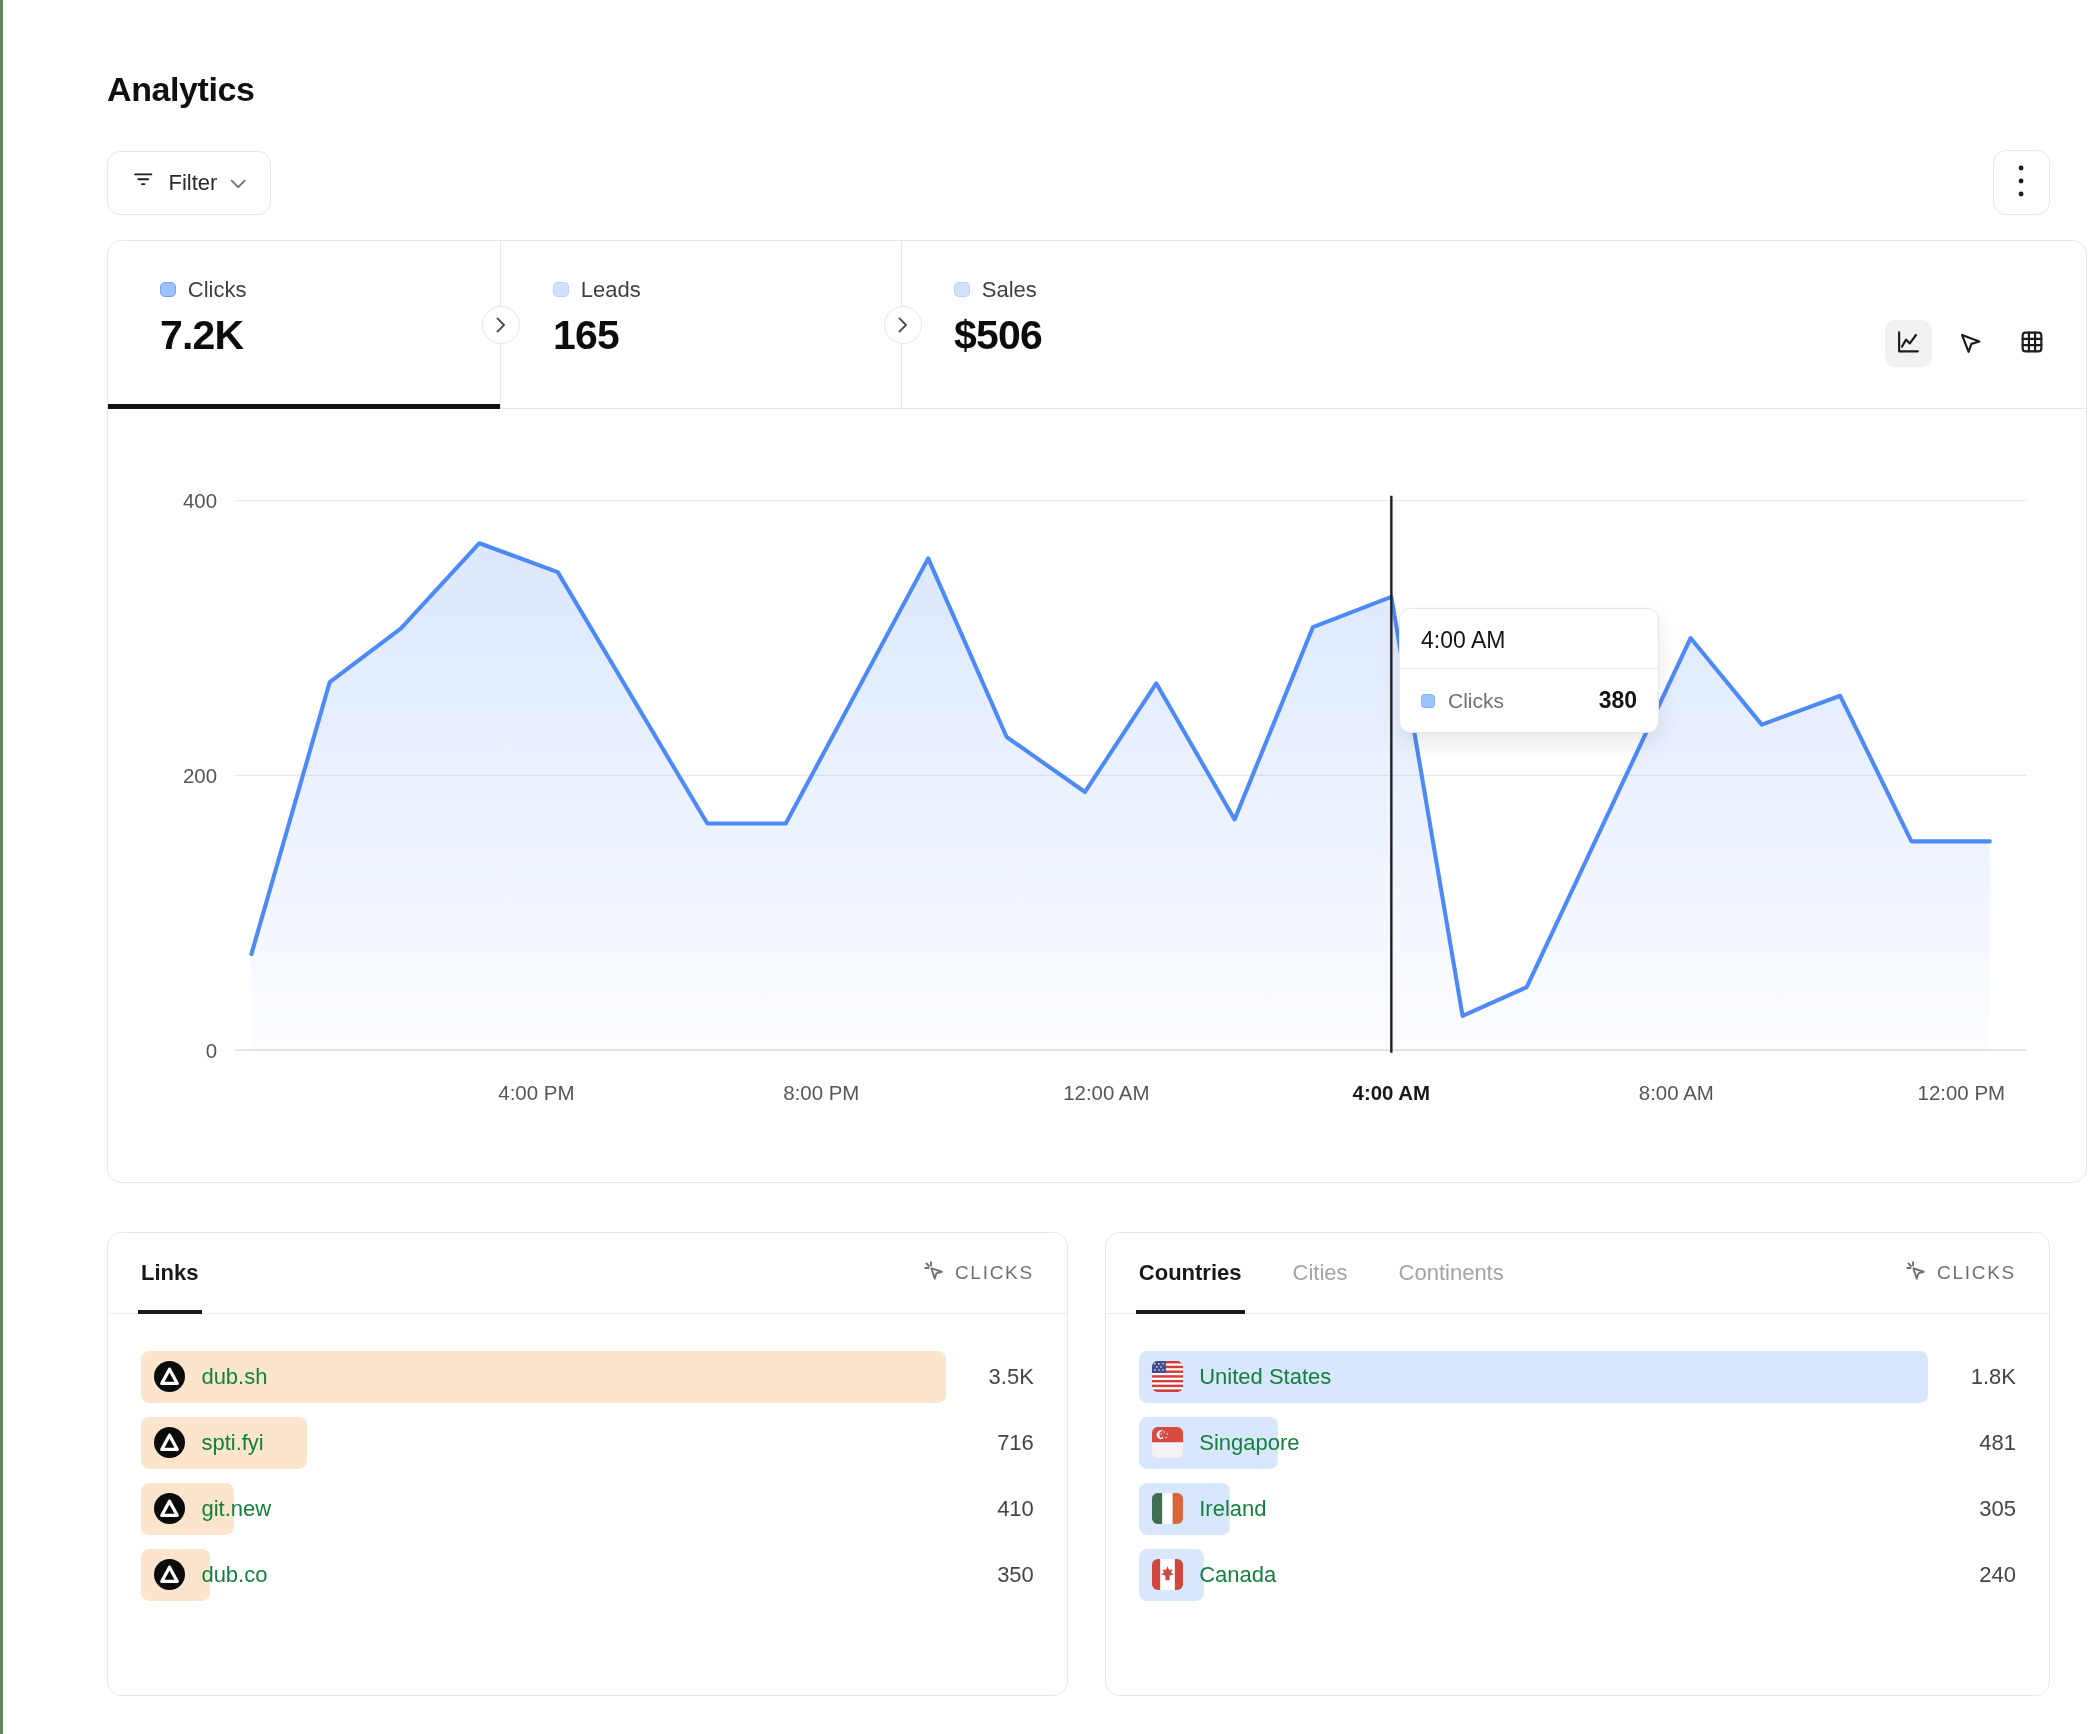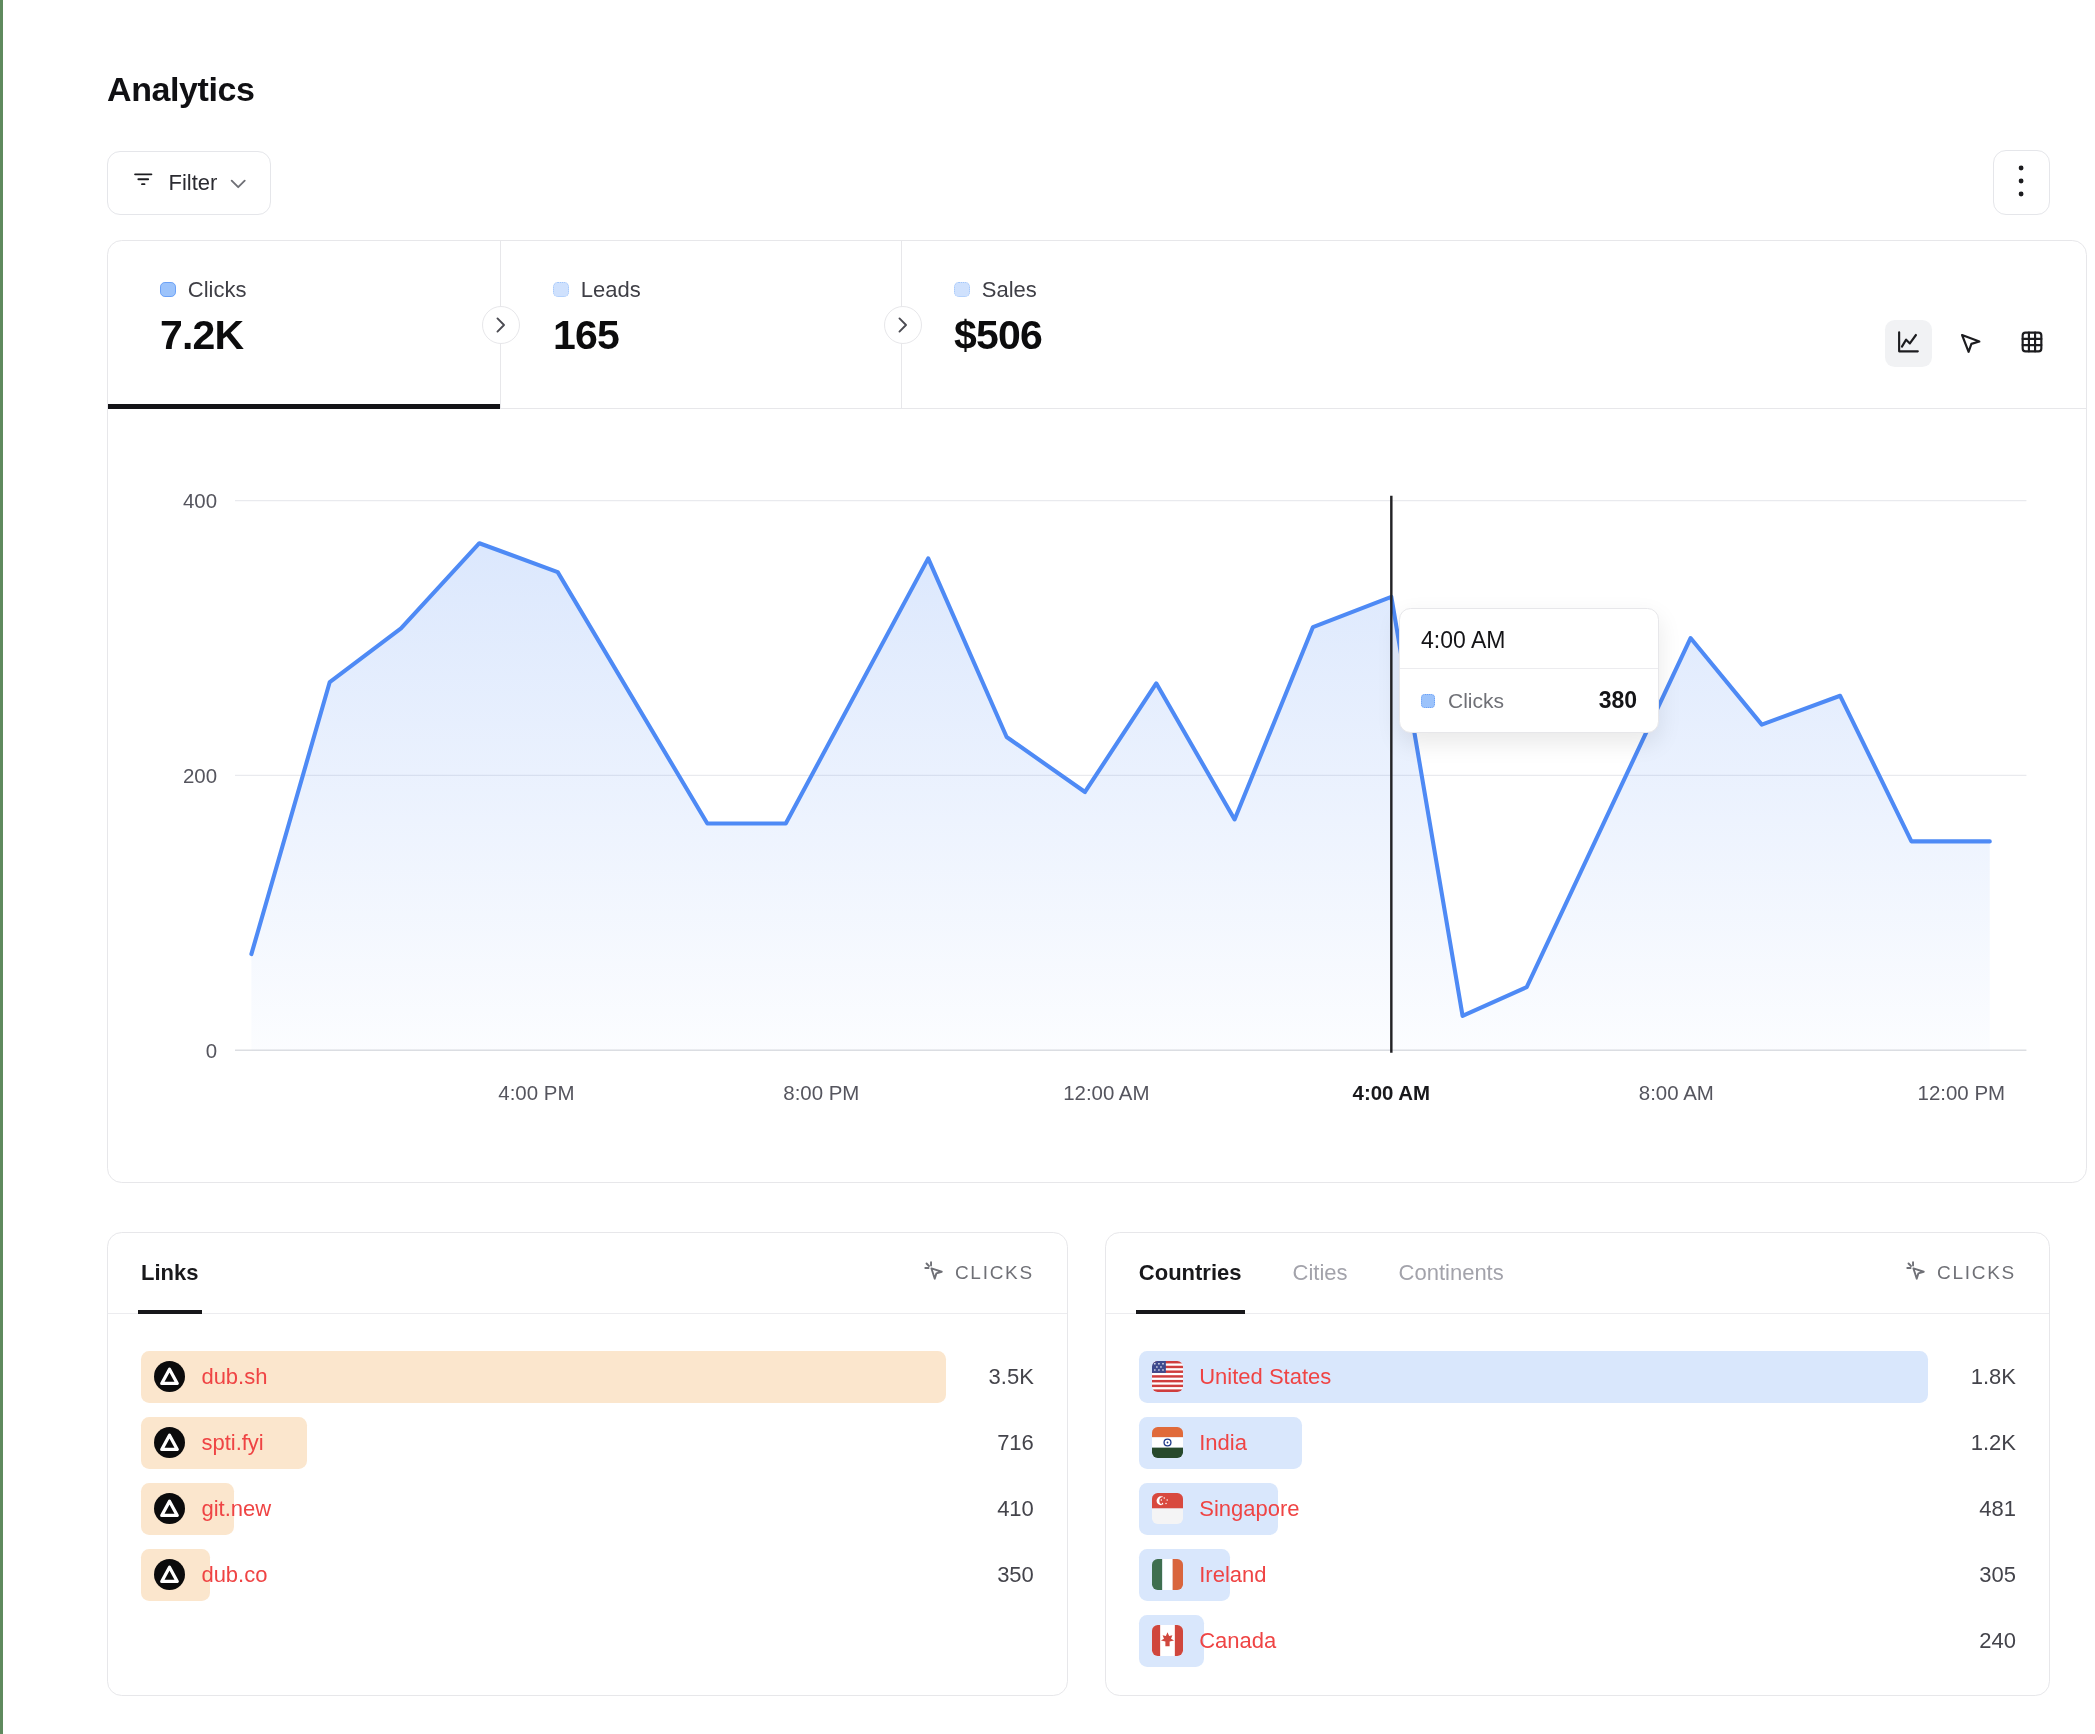--- a/index.html
+++ b/index.html
@@ -60,21 +60,21 @@
   .ptab{height:100%;display:flex;align-items:center;margin-right:51px;font-size:22px;color:#a3a3ab;position:relative;cursor:pointer;}
   .ptab.active{color:#18181b;font-weight:600;}
   .ptab.active::after{content:'';position:absolute;bottom:-1.2px;left:-3.3px;right:-3.3px;height:4.1px;background:#18181b;}
   .metric{margin-left:auto;display:flex;align-items:center;gap:9.8px;color:#6f7076;font-size:19px;font-weight:500;letter-spacing:.09em;}
   .rows{padding:37px 33px 0;}
   .prow{height:52px;margin-bottom:14px;display:flex;align-items:center;cursor:pointer;}
   .prow-track{flex:1;height:100%;position:relative;}
   .pbar{position:absolute;left:0;top:0;bottom:0;border-radius:8.2px;background:var(--bar-color,#eee);}
   .prow-content{position:absolute;inset:0;display:flex;align-items:center;gap:16.4px;padding-left:13px;}
   .row-icon{width:31px;height:31px;flex:none;display:block;}
-  .prow-label{font-size:22px;color:#ef4444;}
+  .prow-label{font-size:22px;color:#15803d;}
   .prow-value{width:88px;text-align:right;font-size:22px;color:#44444b;}
   .icon-stroke{stroke:#1c1c1f;fill:none;stroke-width:2.3;stroke-linecap:round;stroke-linejoin:round;}
 </style>
 </head>
 <body>
 
 <div class="page">
 
   <div class="page-title">Analytics</div>
 
@@ -335,43 +335,20 @@
                       <circle cx="13.5" cy="11" r="1"></circle>
                     </g>
                 </g>
               </svg>
               <span class="prow-label">United States</span>
             </div>
           </div>
           <span class="prow-value">1.8K</span>
         </div>
 
-        <div class="prow">
-          <div class="prow-track">
-            <div class="pbar" style="width: 20.7%;"></div>
-            <div class="prow-content">
-              <svg class="row-icon" viewBox="0 0 38 38">
-                <defs>
-                    <clipPath id="fc1">
-                      <rect width="38" height="38" rx="7"></rect>
-                    </clipPath>
-                  </defs>
-                <g clip-path="url(#fc1)">
-                  <rect width="38" height="12.7" fill="#e06a3a"></rect>
-                  <rect y="12.7" width="38" height="12.6" fill="#fff"></rect>
-                  <rect y="25.3" width="38" height="12.7" fill="#27492c"></rect>
-                  <circle cx="19" cy="19" r="4.2" fill="none" stroke="#1e3a8a" stroke-width="1.6"></circle>
-                  <circle cx="19" cy="19" r="1.1" fill="#1e3a8a"></circle>
-                </g>
-              </svg>
-              <span class="prow-label">India</span>
-            </div>
-          </div>
-          <span class="prow-value">1.2K</span>
-        </div>
 
         <div class="prow">
           <div class="prow-track">
             <div class="pbar" style="width: 17.6%;"></div>
             <div class="prow-content">
               <svg class="row-icon" viewBox="0 0 38 38">
                 <defs>
                     <clipPath id="fc2">
                       <rect width="38" height="38" rx="7"></rect>
                     </clipPath>

